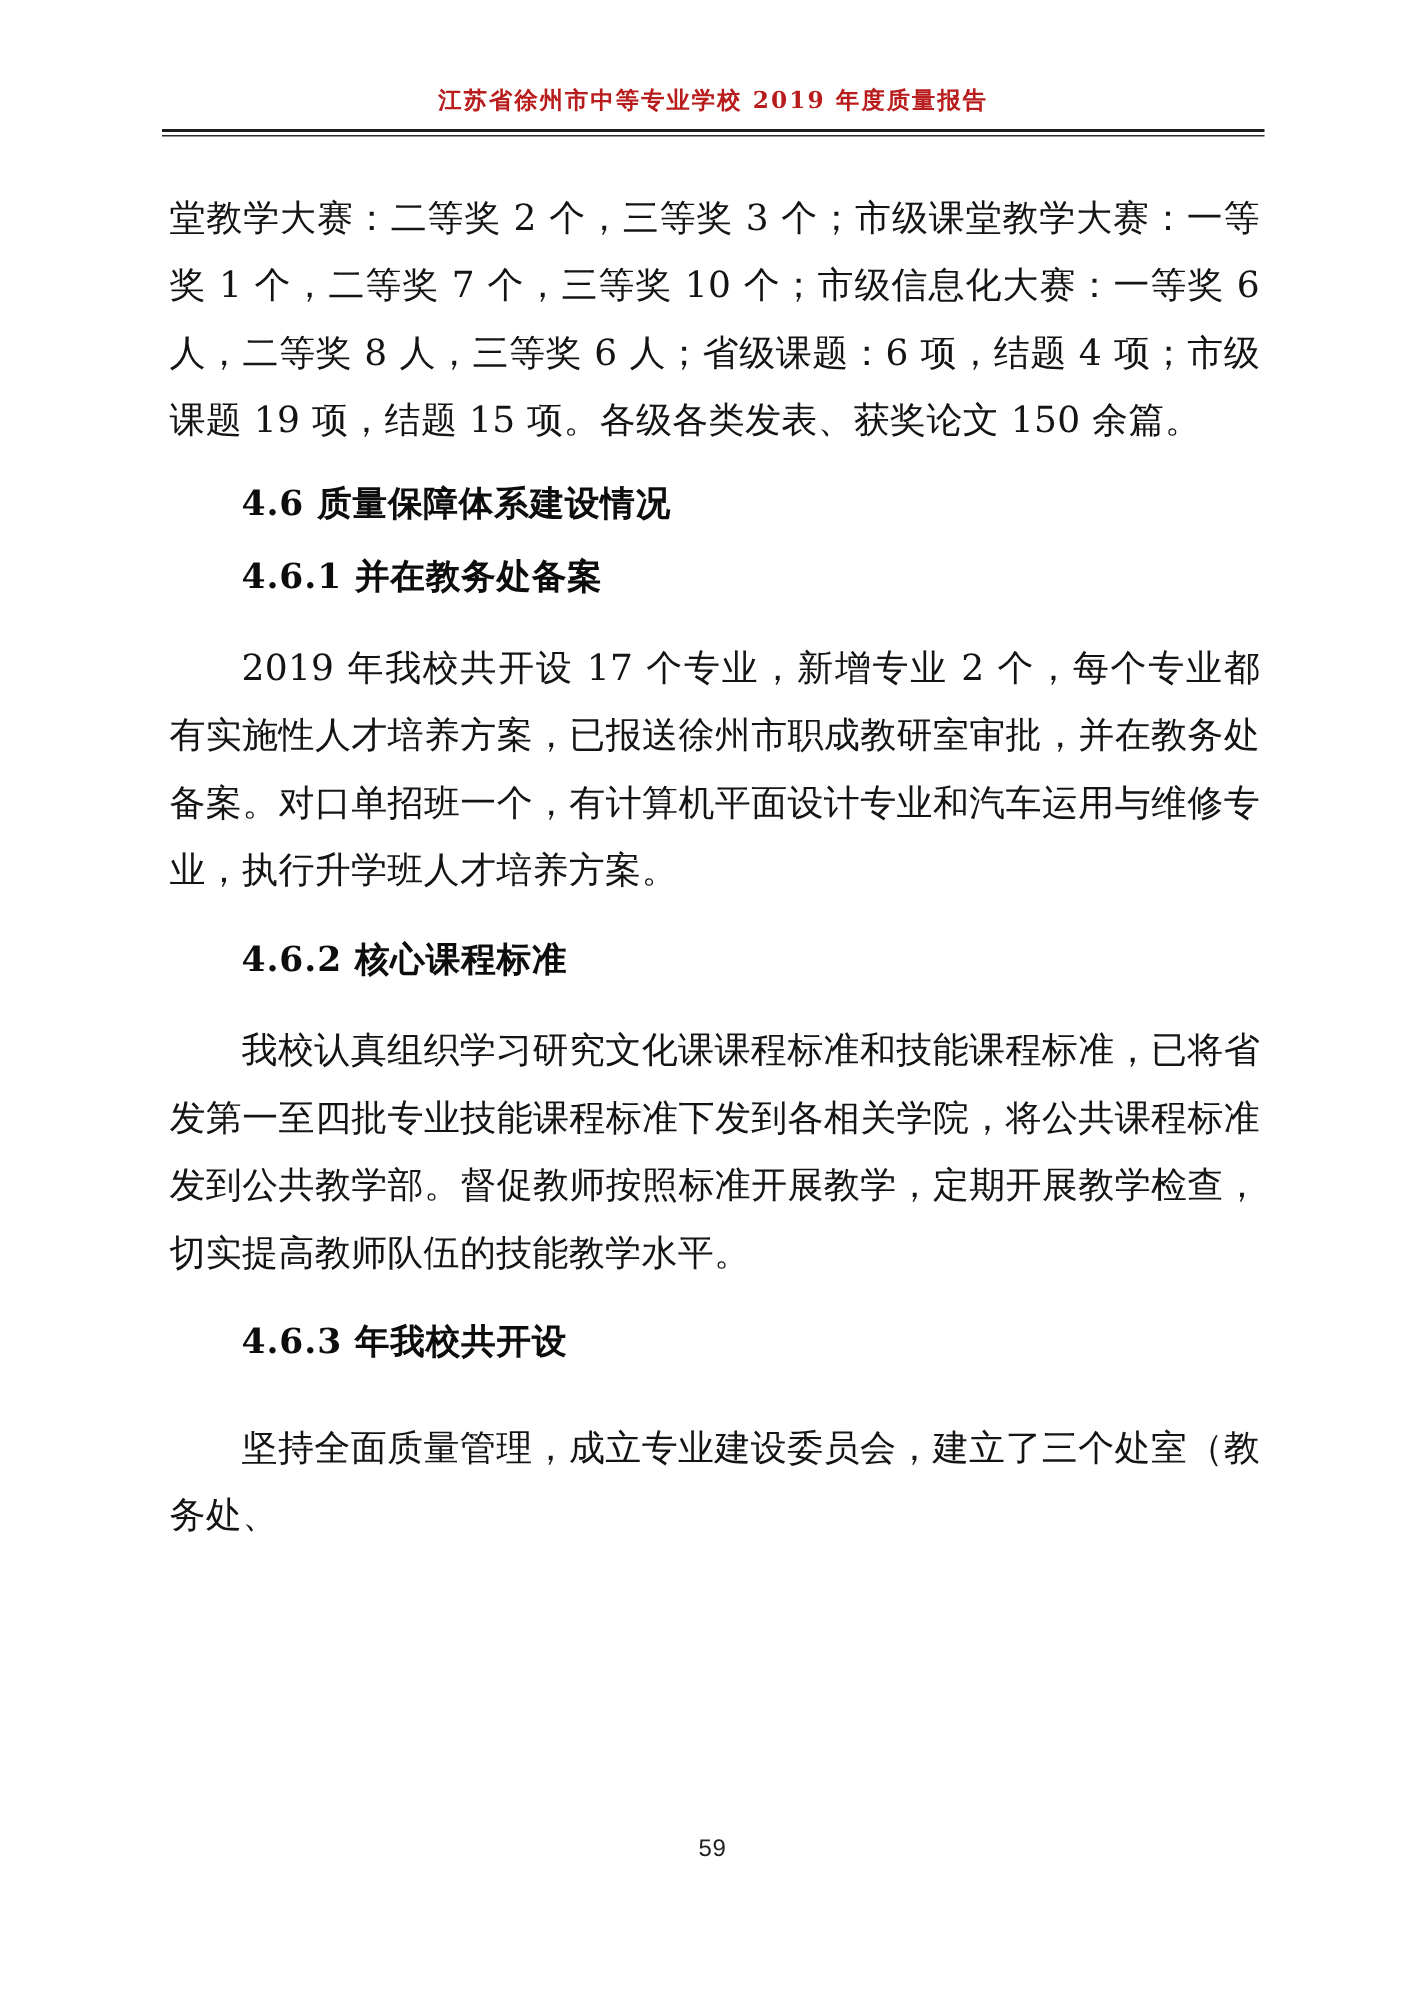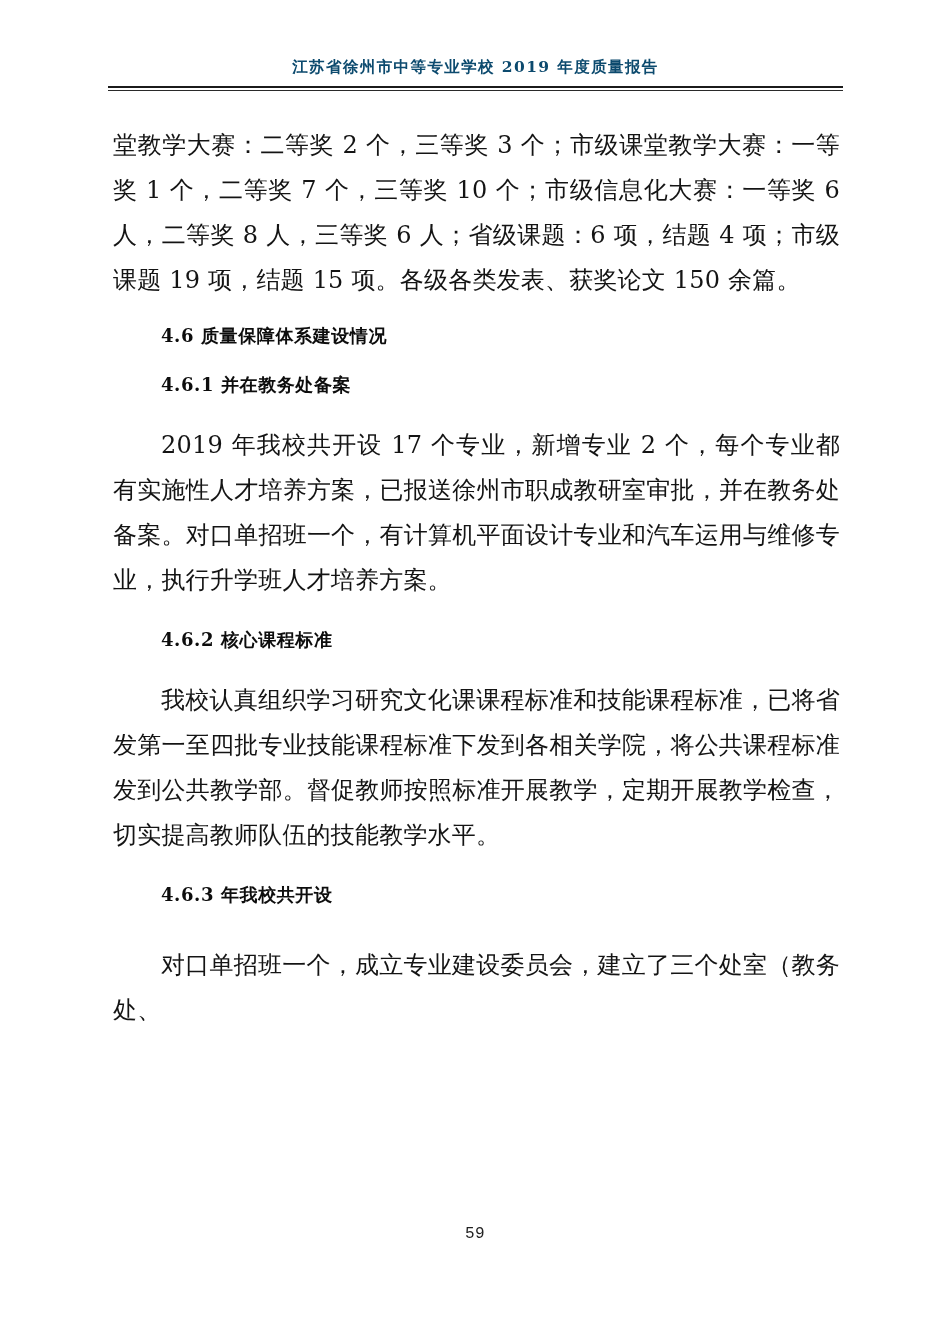--- a/index.html
+++ b/index.html
@@ -29,21 +29,21 @@
     left: 108px;
     top: 56px;
     width: 735px;
     text-align: center;
   }
   .header-title {
     font-family: "DejaVu Serif", "Liberation Serif", serif;
     font-size: 15.5px;
     font-weight: bold;
     letter-spacing: 1.4px;
-    color: #0c4a6e;
+    color: #b91c1c;
     line-height: 22px;
     white-space: nowrap;
   }
   .header-rule {
     position: absolute;
     left: 108px;
     top: 86px;
     width: 735px;
     height: 5px;
   }
@@ -80,21 +80,21 @@
     margin: 0;
     letter-spacing: 0.2px;
     font-family: "DejaVu Serif", "Liberation Serif", serif;
   }
   .para.indent {
     text-indent: 48px;
     margin-top: 12px;
   }
 
   .heading {
-    font-size: 18px;
+    font-size: 23px;
     line-height: 45px;
     font-weight: bold;
     color: #0d0d0d;
     margin: 0;
     text-indent: 48px;
     letter-spacing: 0.6px;
     font-family: "DejaVu Serif", "Liberation Serif", serif;
   }
 
   .gap-sm { height: 10px; }
@@ -105,21 +105,21 @@
   .footer {
     position: absolute;
     left: 0;
     top: 1224px;
     width: 950px;
     text-align: center;
   }
   .page-number {
     font-size: 16px;
     color: #1f1f1f;
-    font-family: Liberation Mono, monospace;
+    font-family: Liberation Sans, sans-serif;
     letter-spacing: 0.5px;
   }
 </style>
 </head>
 <body>
 
 <div class="page">
 
   <div class="header">
     <div class="header-title">江苏省徐州市中等专业学校 2019 年度质量报告</div>
@@ -156,21 +156,21 @@
 
     <div class="gap-md"></div>
 
     <h3 class="heading">4.6.3 年我校共开设</h3>
 
     <div class="gap-xs"></div>
 
 
     <div class="gap-sm"></div>
 
-    <p class="para indent">对口单招班一个，成立专业建设委员会，建立了三个处室（教务处、</p>
+    <p class="para indent">坚持全面质量管理，成立专业建设委员会，建立了三个处室（教务处、</p>
 
   </div>
 
   <div class="footer">
     <span class="page-number">59</span>
   </div>
 
 </div>
 
 </body></html>

